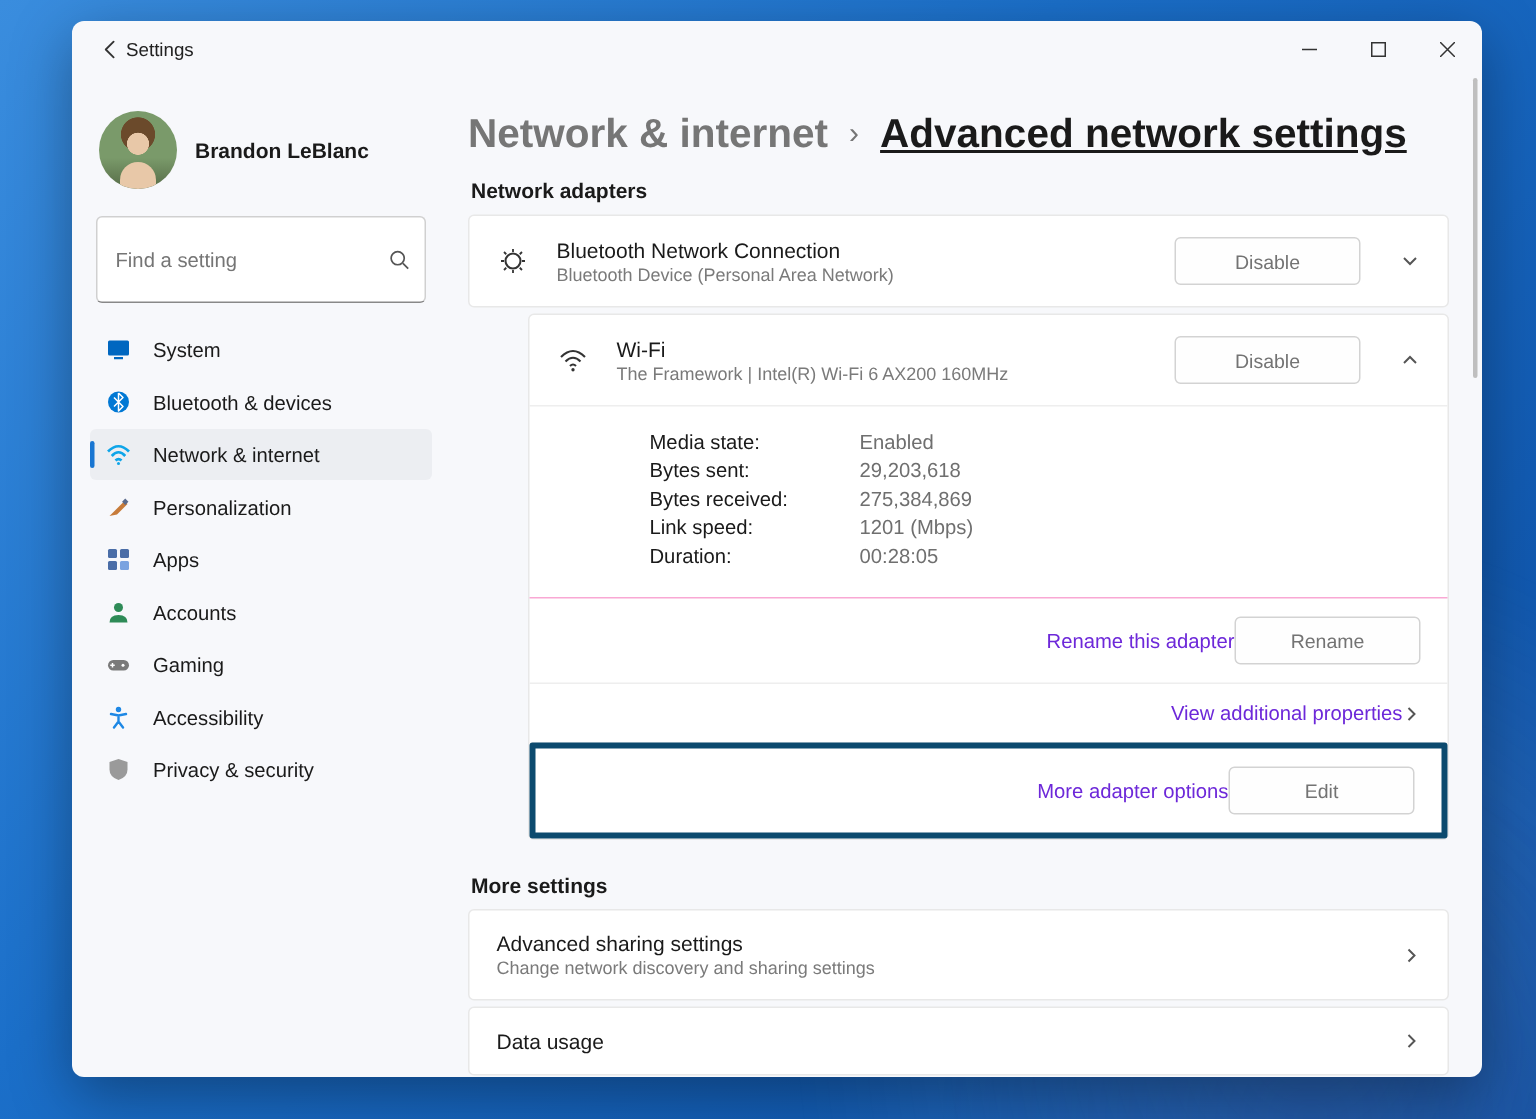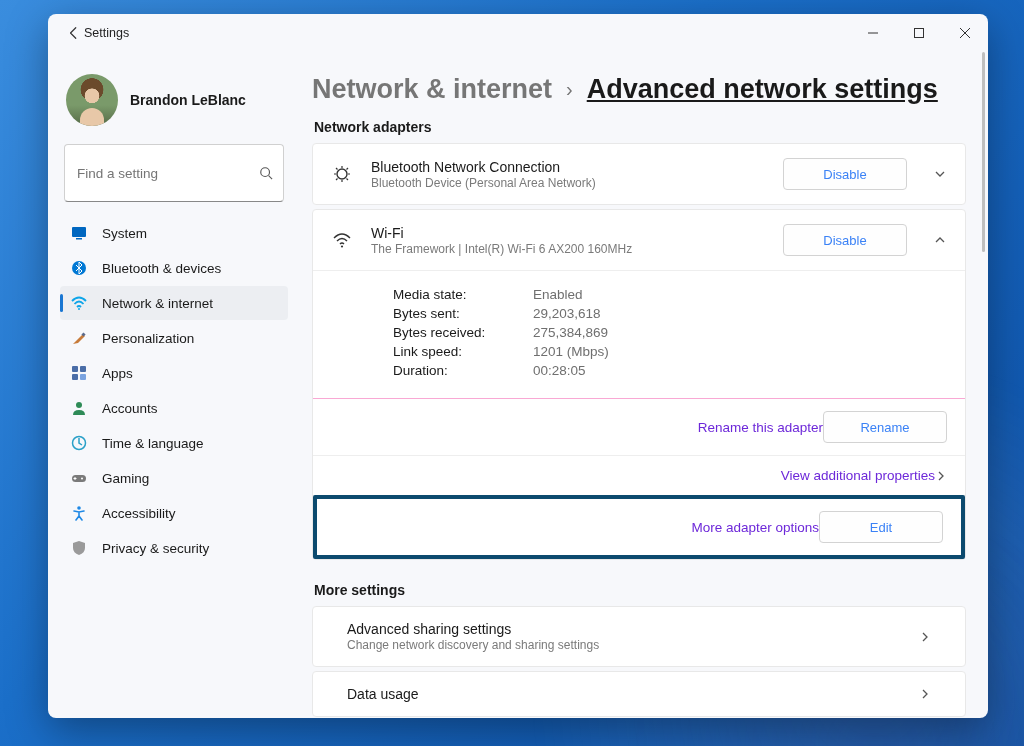--- a/index.html
+++ b/index.html
@@ -164,41 +164,41 @@
     font-size:14px; font-weight:600; color:#1a1a1a;
     margin: 6px 0 8px 2px;
   }
 
   .card {
     background:#fff;
     border:1px solid #e8e8e8;
     border-radius:4px;
     margin-bottom:4px;
   }
-  .card.sep-top { margin-top:4px; }
+  .card.sep-top { margin-top:4px;margin-left:40px; }
 
   .adapter-row {
     display:flex; align-items:center;
     padding:14px 18px;
     gap:18px;
   }
   .adapter-icon {
     width:22px; height:22px; display:flex; align-items:center; justify-content:center;
     color:#333;
   }
   .adapter-text { flex:1; }
   .adapter-title { font-size:14px; color:#1a1a1a; }
   .adapter-sub { font-size:12px; color:#7a7a7a; margin-top:1px; }
   .pill-btn {
     min-width:86px; height:30px;
     border:1px solid #d3d3d3;
     border-radius:4px;
     background:#fefefe;
     display:flex; align-items:center; justify-content:center;
-    font-size:13px; color:#3b82f6;
+    font-size:13px; color:#737373;
     cursor:pointer;
     padding:0 18px;
   }
   .chev {
     width:14px; color:#555; display:flex; justify-content:center; margin-left:8px;
   }
 
   .wifi-panel .adapter-row { border-bottom:1px solid #eee; }
 
   .details {
@@ -223,21 +223,21 @@
     border:4px solid #0c4a6e;
     border-radius:2px;
     margin-top:-1px;
   }
 
   .more-card {
     background:#fff;
     border:1px solid #e8e8e8;
     border-radius:4px;
     margin-bottom:4px;
-    padding:14px 34px;
+    padding:14px 18px;
     display:flex; align-items:center;
     cursor:pointer;
   }
   .more-card .mc-text { flex:1; }
   .more-card .mc-title { font-size:14px; color:#1a1a1a; }
   .more-card .mc-sub { font-size:12px; color:#7a7a7a; margin-top:1px; }
 
   
   .vscroll {
     position:absolute; right:2px; top:0; width:3px; height:200px;
@@ -352,29 +352,20 @@
           <span>Apps</span>
         </div>
         <div class="nav-item">
           <span class="nav-icon">
             <svg width="16" height="16" viewBox="0 0 16 16">
                 <circle cx="8" cy="5" r="3" fill="#2e8b57"></circle>
                 <path d="M2 15 Q2 10 8 10 Q14 10 14 15 Z" fill="#2e8b57"></path>
               </svg>
           </span>
           <span>Accounts</span>
-        </div>
-        <div class="nav-item">
-          <span class="nav-icon">
-            <svg width="16" height="16" viewBox="0 0 16 16">
-                <circle cx="8" cy="8" r="6.5" stroke="#2aa0c8" stroke-width="1.5" fill="none"></circle>
-                <path d="M8 3 V8 L11 10" stroke="#2aa0c8" stroke-width="1.5" fill="none"></path>
-              </svg>
-          </span>
-          <span>Time &amp; language</span>
         </div>
         <div class="nav-item">
           <span class="nav-icon">
             <svg width="16" height="16" viewBox="0 0 16 16">
                 <rect x="1" y="5" width="14" height="7" rx="3.5" fill="#7a7a7a"></rect>
                 <circle cx="11" cy="8.5" r="1" fill="#fff"></circle>
                 <path d="M4 7 V10 M2.5 8.5 H5.5" stroke="#fff" stroke-width="1"></path>
               </svg>
           </span>
           <span>Gaming</span>

